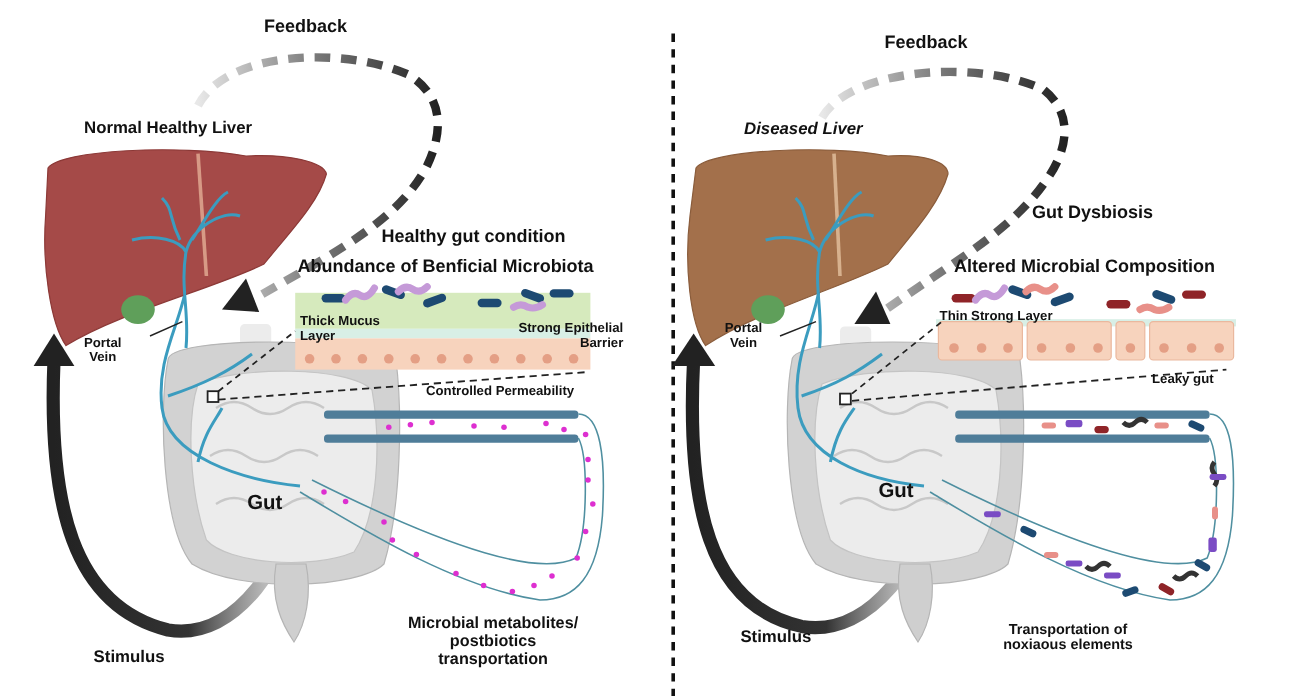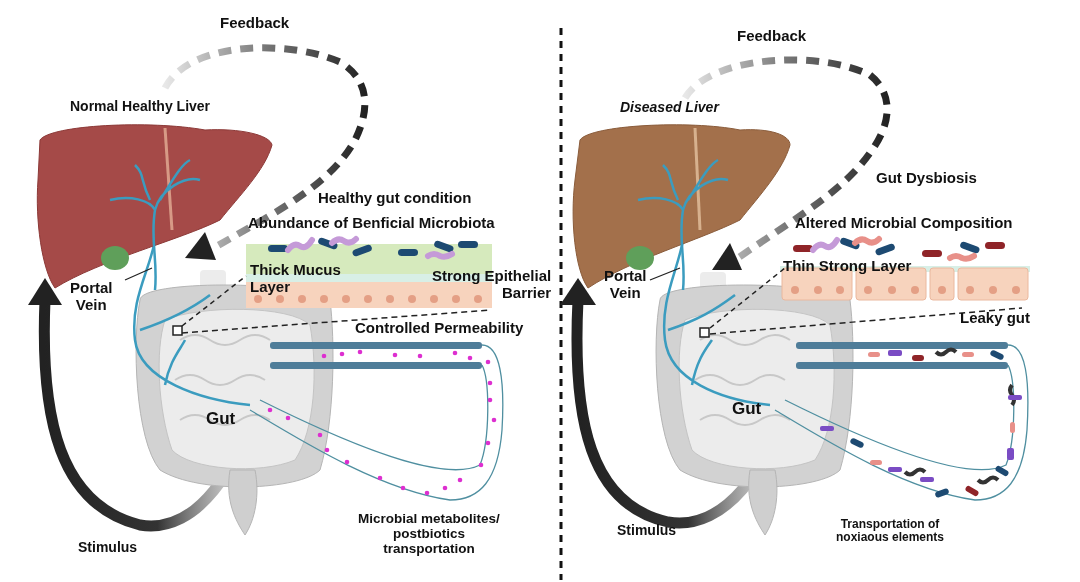--- a/index.html
+++ b/index.html
@@ -1,21 +1,21 @@
 <!DOCTYPE html>
 <html><head>
 <meta charset="utf-8">
 <style>
   html, body { margin: 0; padding: 0; background: #ffffff; }
   body { width: 1080px; height: 582px; position: relative; overflow: hidden;
          font-family: "Liberation Sans", sans-serif; }
   .lbl { position: absolute; font-weight: bold; color: #111; font-family: "Liberation Sans", sans-serif; white-space: nowrap; line-height: 1.1; }
   .title { font-size: 14px; }
   .sub { font-size: 15px; }
-  .small { font-size: 15px; }
+  .small { font-size: 11px; }
   .ctr { text-align: center; }
   svg { position: absolute; left: 0; top: 0; }
 </style>
 </head>
 <body>
 
 <svg width="1080" height="582" viewBox="0 0 1080 582">
   <defs>
     <linearGradient id="stimGradL" x1="0" y1="0" x2="1" y2="0">
       <stop offset="0" stop-color="#222"></stop>
@@ -225,29 +225,29 @@
   <div>Strong Epithelial</div>
   <div>Barrier</div>
 </div>
 <div class="lbl small" style="left:355px;top:320px;text-align:right;">Controlled Permeability</div>
 <div class="lbl small ctr" style="left:70px;top:280px;">
   <div>Portal</div>
   <div>Vein</div>
 </div>
 <div class="lbl" style="left:206px;top:410px;font-size:17px;">Gut</div>
 <div class="lbl small" style="left:78px;top:540px;font-size:14px;">Stimulus</div>
-<div class="lbl small ctr" style="left:358px;top:512px;font-size:13.5px;">
+<div class="lbl small ctr" style="left:340px;top:512px;font-size:13.5px;">
   <div>Microbial metabolites/</div>
   <div>postbiotics</div>
   <div>transportation</div>
 </div>
 
 <div class="lbl sub" style="left:737px;top:28px;">Feedback</div>
 <div class="lbl title" style="left:620px;top:100px;font-style:italic;">Diseased Liver</div>
-<div class="lbl sub" style="left:860px;top:170px;margin-left:16px;">Gut Dysbiosis</div>
+<div class="lbl sub" style="left:860px;top:170px;">Gut Dysbiosis</div>
 <div class="lbl sub" style="left:795px;top:215px;">Altered Microbial Composition</div>
 <div class="lbl small" style="left:783px;top:258px;">Thin Strong Layer</div>
 <div class="lbl small" style="left:960px;top:310px;">Leaky gut</div>
 <div class="lbl small ctr" style="left:604px;top:268px;">
   <div>Portal</div>
   <div>Vein</div>
 </div>
 <div class="lbl" style="left:732px;top:400px;font-size:17px;">Gut</div>
 <div class="lbl small" style="left:617px;top:523px;font-size:14px;">Stimulus</div>
 <div class="lbl small ctr" style="left:836px;top:518px;font-size:12px;">

